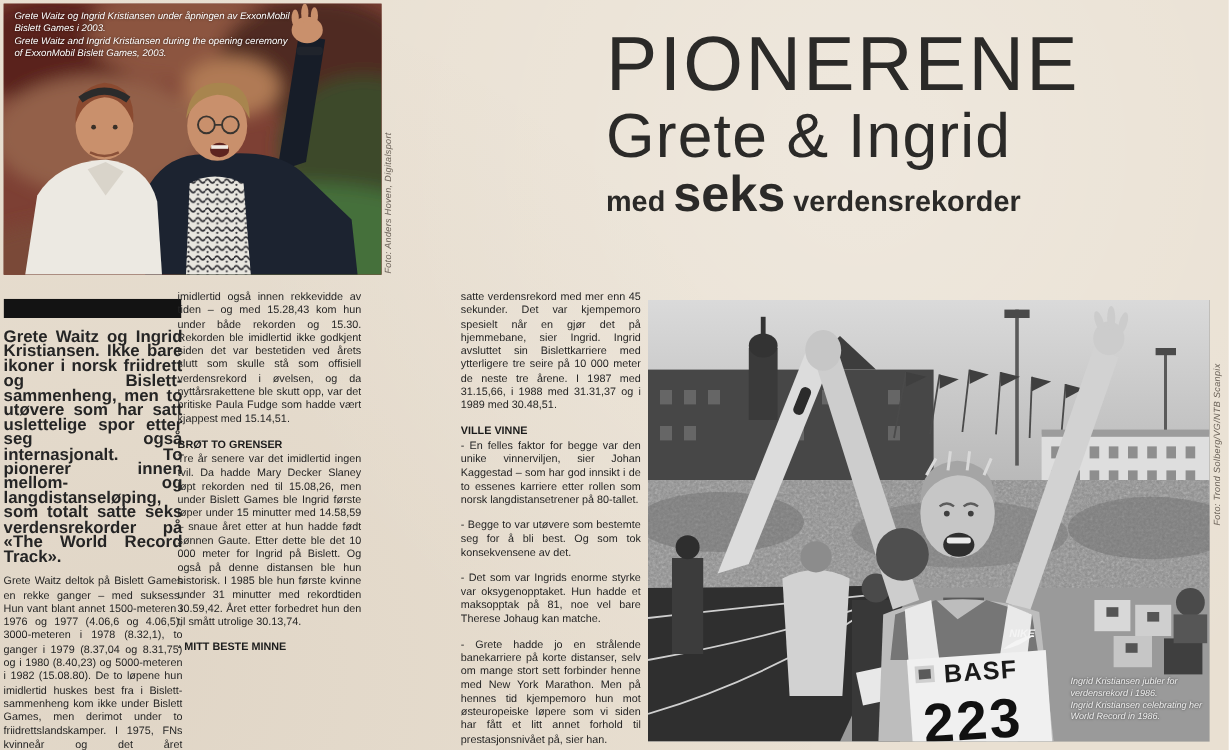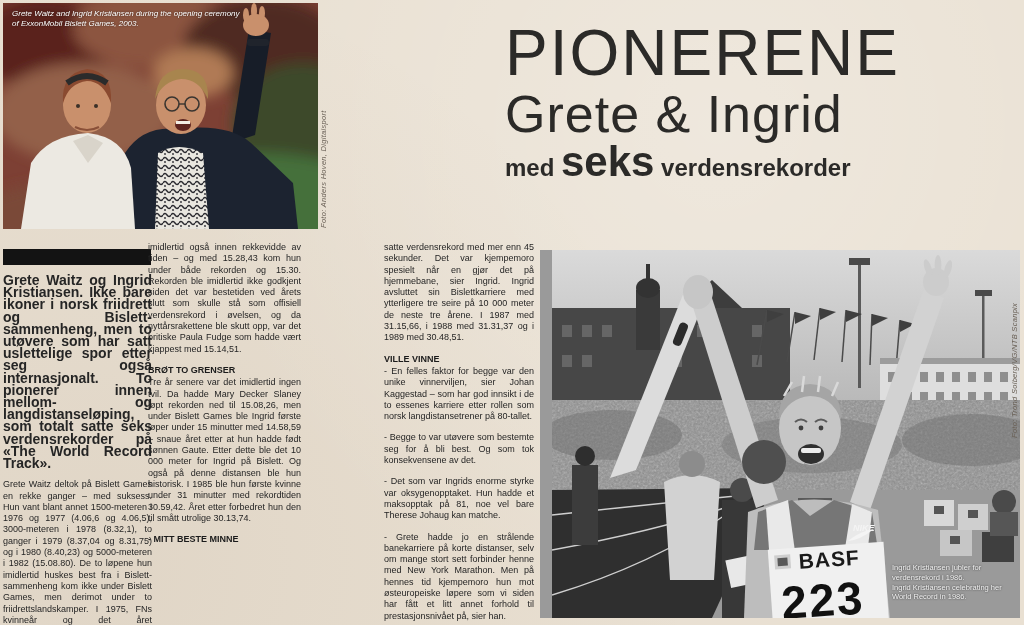--- a/index.html
+++ b/index.html
@@ -31,22 +31,22 @@
   
   .col{position:absolute;font-size:9px;line-height:11.3px;text-align:justify;color:#252525;}
   .col p{margin:0 0 10px 0;}
   .col .lead{font-weight:bold;font-size:14px;line-height:12.2px;}
   .col h3{margin:0 0 1px 0;font-size:9px;line-height:11.3px;font-weight:bold;color:#1b1b1b;text-align:left;}
   .col1{left:3px;top:249px;width:149px;height:376px;overflow:hidden;}
   .col2{left:148px;top:242px;width:153px;height:383px;overflow:hidden;}
   .col3{left:384px;top:242px;width:150px;height:383px;overflow:hidden;}
   .blackbar{width:148px;height:16px;background:#131313;margin:0 0 9px 0;}
   
-  .photo-main{position:absolute;left:540px;top:250px;width:468px;height:368px;overflow:hidden;background:#9a9a9a;padding-left:12px;}
-  .photo-main .cap{position:absolute;left:352px;top:313px;width:112px;color:#f2f2f2;font-size:7.5px;line-height:1.3;text-shadow:0 0 2px rgba(0,0,0,.7);}
+  .photo-main{position:absolute;left:540px;top:250px;width:468px;height:368px;overflow:hidden;background:#9a9a9a;}
+  .photo-main .cap{position:absolute;left:352px;top:313px;width:112px;color:#f2f2f2;font-size:7.5px;font-style:italic;line-height:1.3;text-shadow:0 0 2px rgba(0,0,0,.7);}
   .bib-sponsor{font:bold 21px "Liberation Sans", sans-serif;letter-spacing:1px;fill:#1a1a1a;}
   .bib-number{font:bold 46px "Liberation Sans", sans-serif;letter-spacing:2px;fill:#111;}
   .nike-txt{font:italic bold 9px "Liberation Sans", sans-serif;fill:#f4f4f4;}
 </style>
 </head>
 <body>
 
 <div class="page">
 
   <div class="photo-top">
@@ -97,20 +97,21 @@
       <path d="M70,138 L85,132 L100,140 L85,160 Z" fill="#d9d4ca"></path>
 
       <ellipse cx="84" cy="102" rx="24" ry="28" fill="#c9906c"></ellipse>
       <path d="M60,100 Q58,70 84,66 Q110,68 108,100 Q100,78 84,78 Q66,80 60,100 Z" fill="#8a4a30"></path>
       <path d="M64,80 Q84,66 104,80" stroke="#2b2b2b" stroke-width="6" fill="none"></path>
       <path d="M72,124 Q84,130 96,124" stroke="#8a5038" stroke-width="2" fill="none"></path>
       <circle cx="75" cy="103" r="2" fill="#3a3028"></circle>
       <circle cx="93" cy="103" r="2" fill="#3a3028"></circle>
     </svg>
     <div class="cap">
+      <div>Grete Waitz og Ingrid Kristiansen under åpningen av ExxonMobil Bislett Games i 2003.</div>
       <div>Grete Waitz and Ingrid Kristiansen during the opening ceremony of ExxonMobil Bislett Games, 2003.</div>
     </div>
   </div>
   <div class="vcredit left">Foto: Anders Hoven, Digitalsport</div>
 
   <div class="headline">
     <div class="hl1">PIONERENE</div>
     <div class="hl2">Grete &amp; Ingrid</div>
     <div class="hl3"><span>med </span><span class="big">seks</span><span> verdensrekorder</span></div>
   </div>

